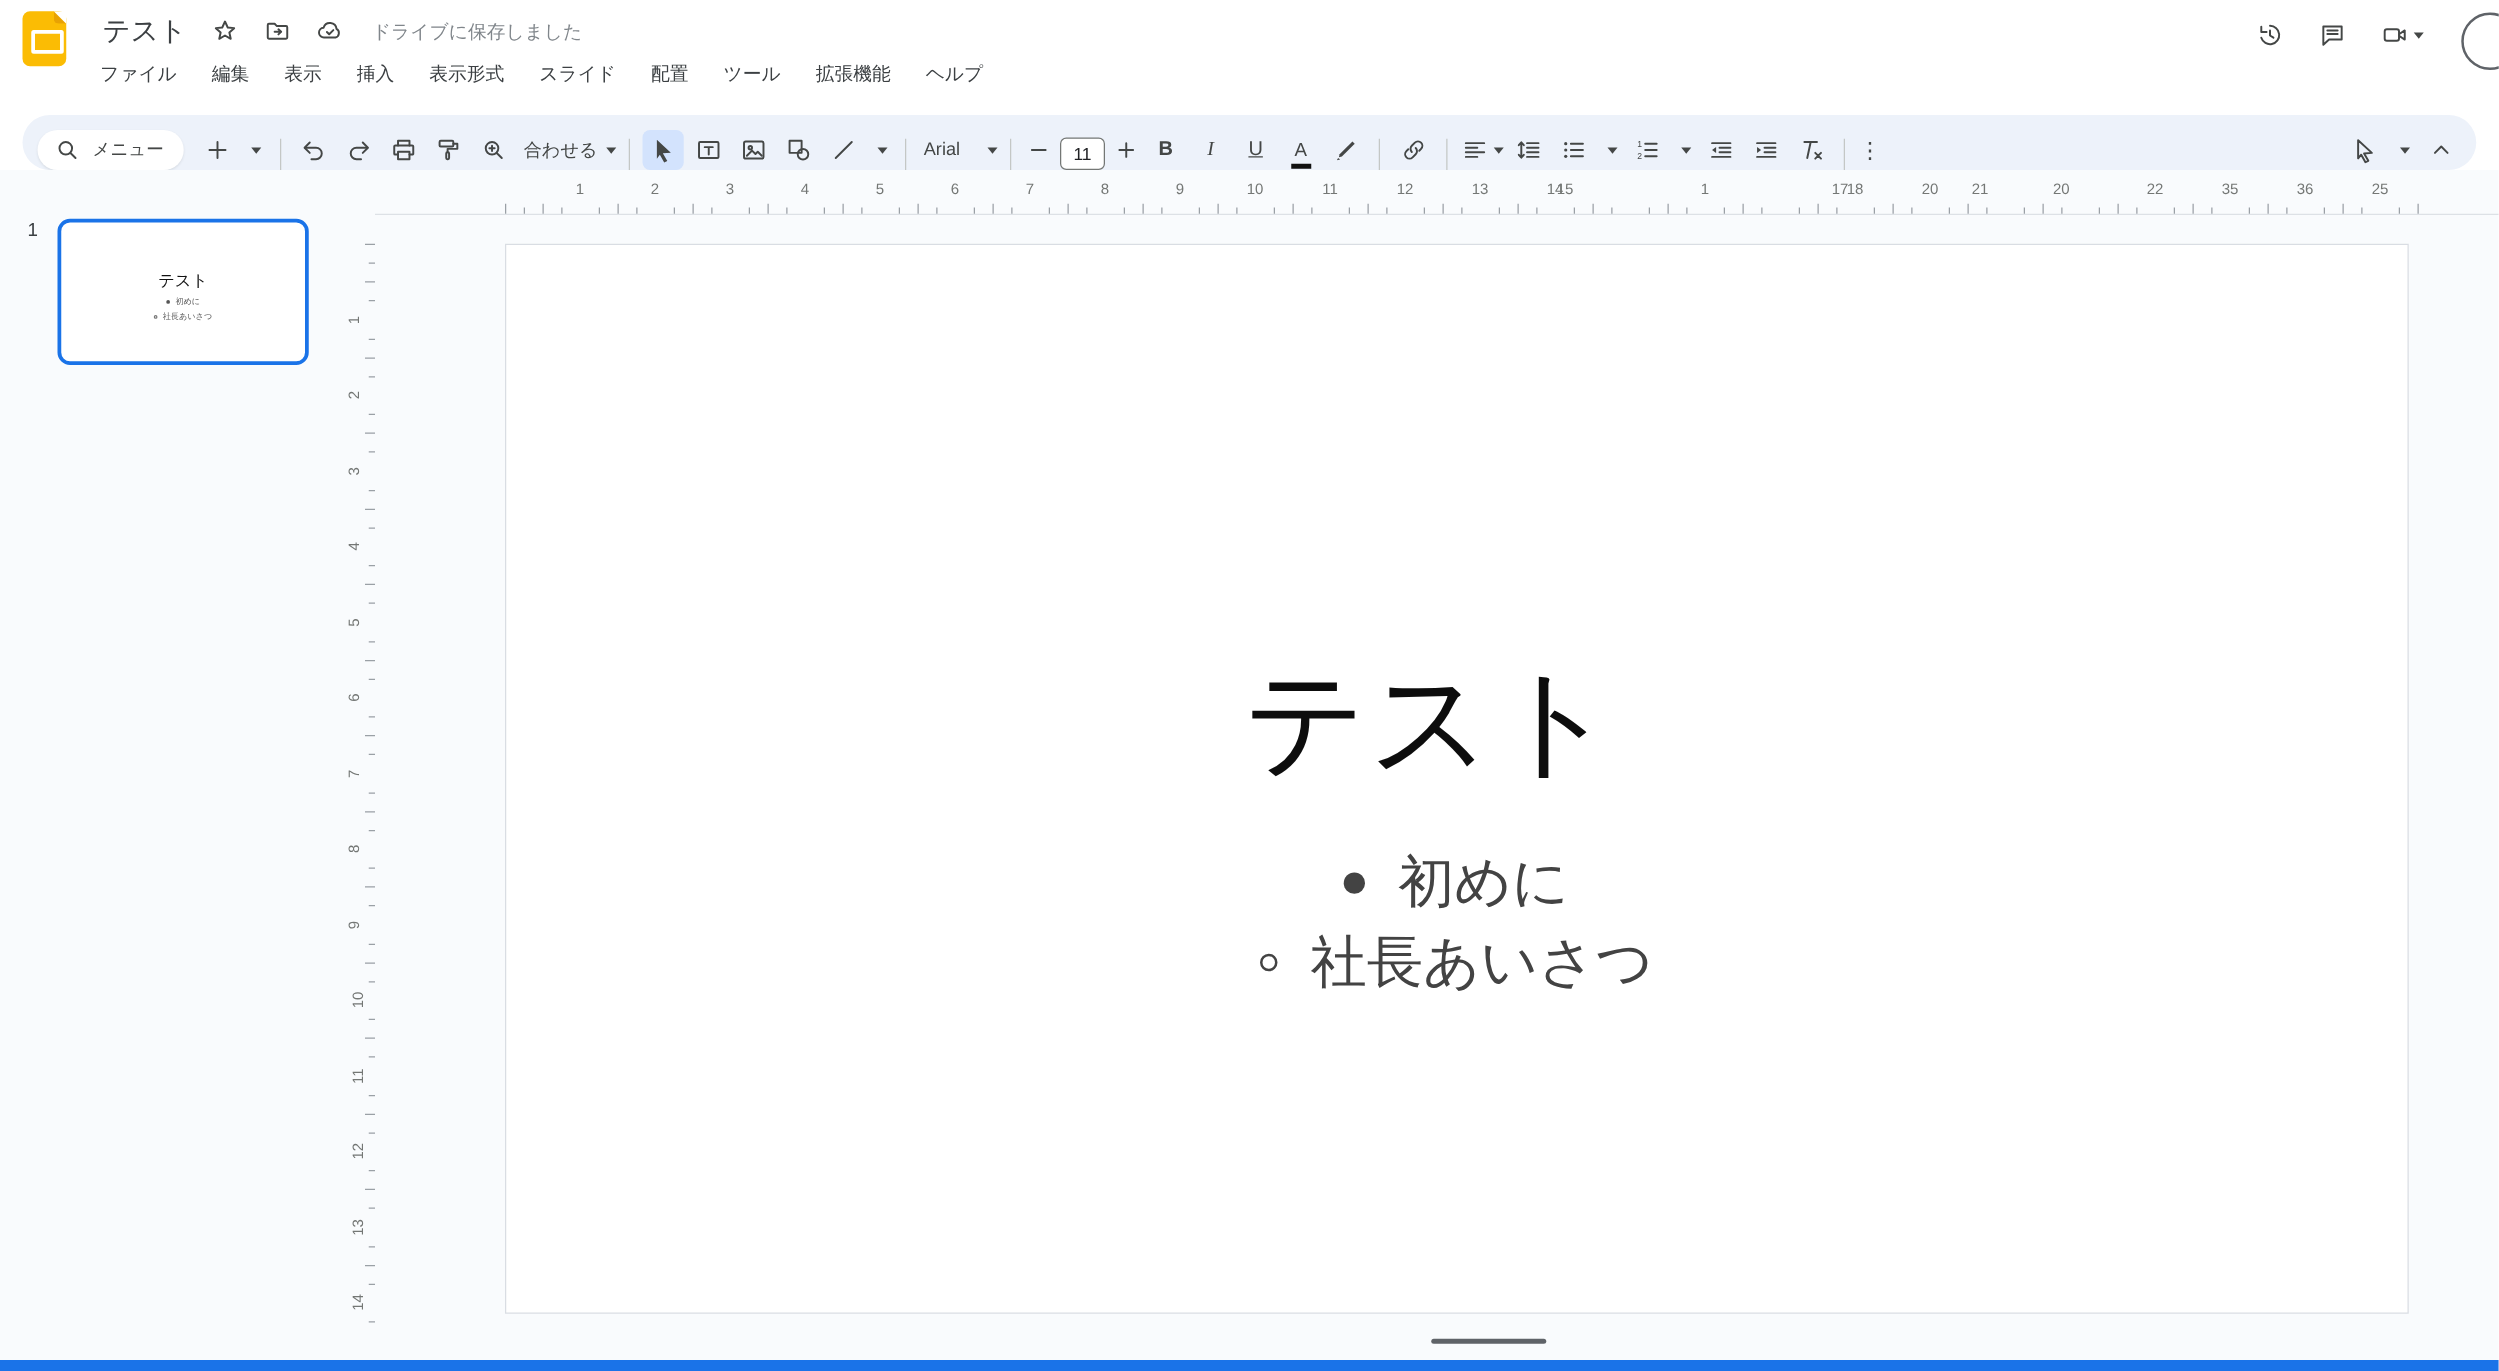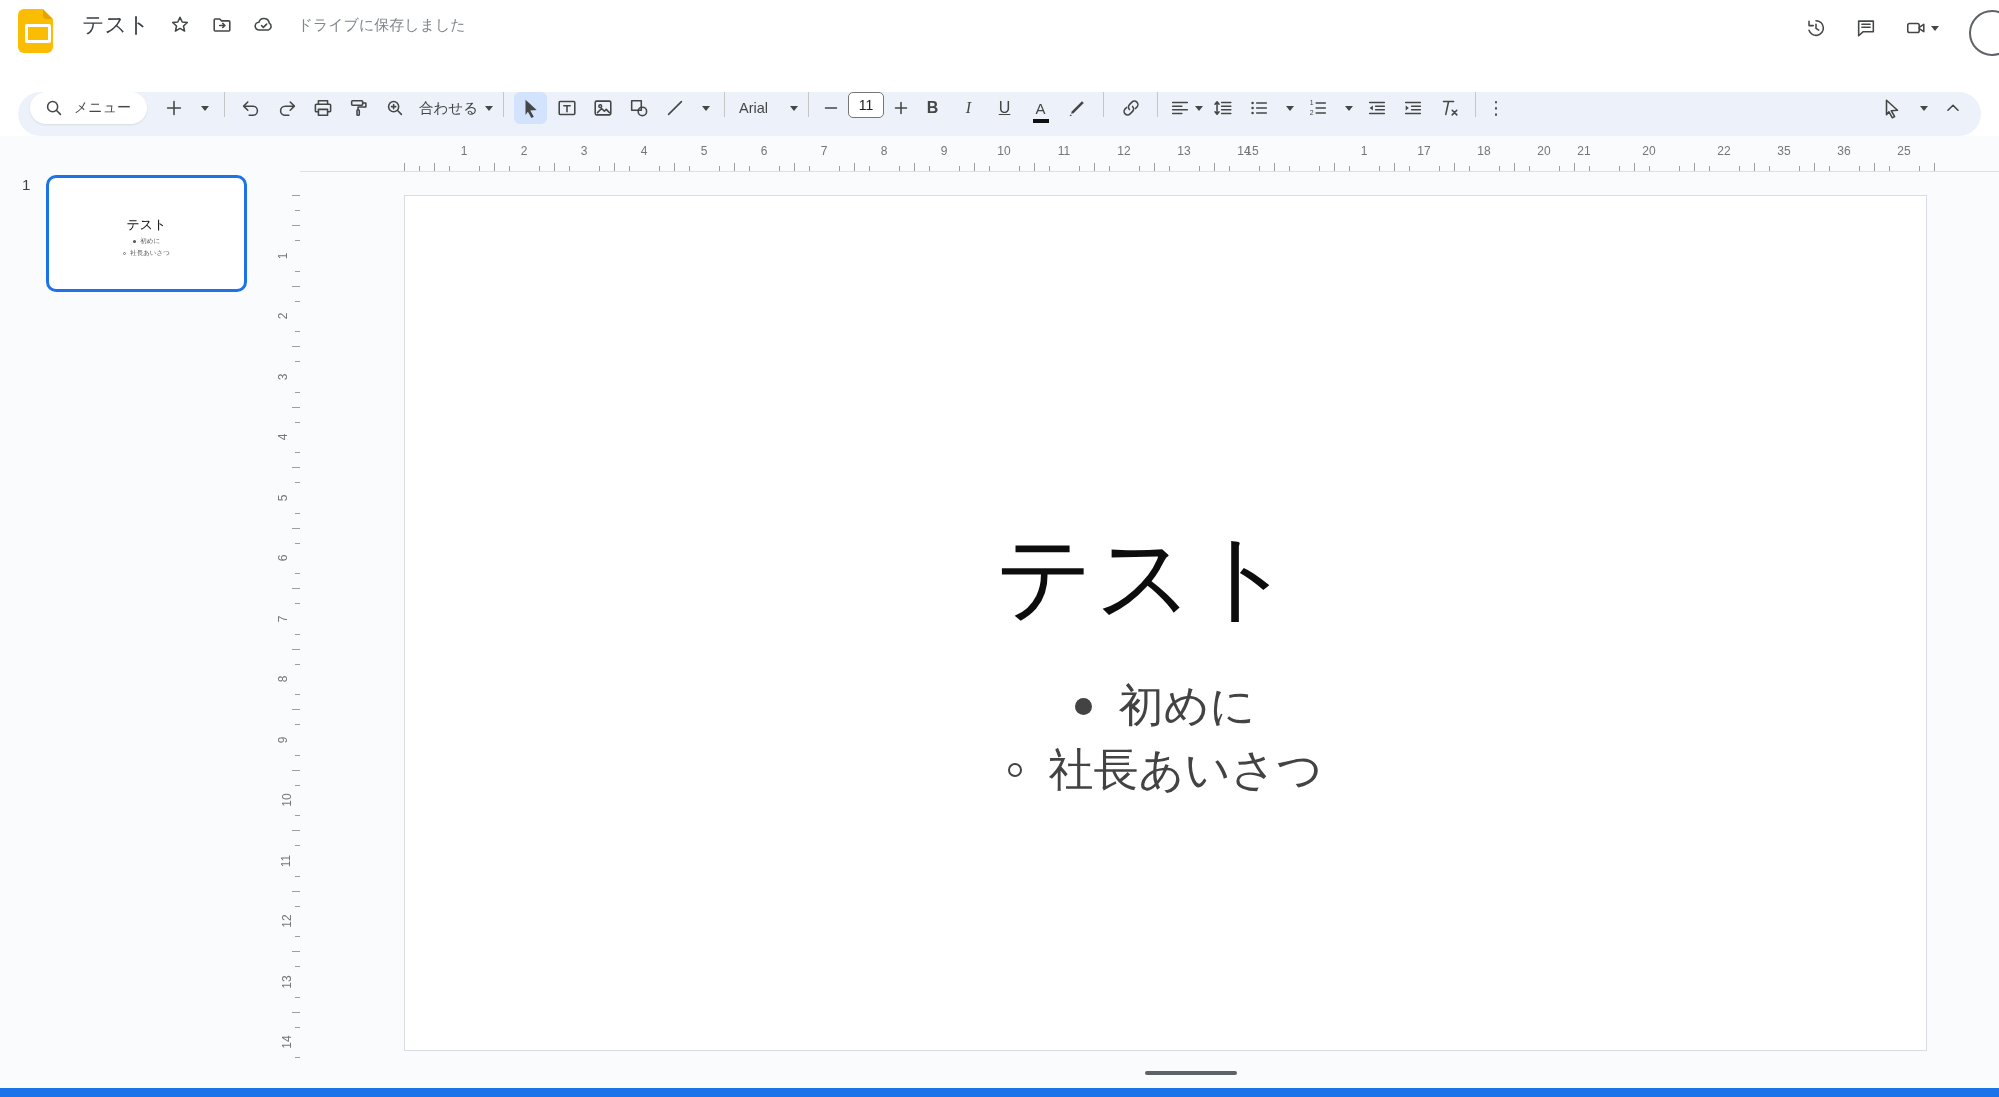--- a/index.html
+++ b/index.html
@@ -27,21 +27,21 @@
   
   .ic { display:inline-flex; width:24px; height:24px; align-items:center; justify-content:center; }
   .ic svg { width:22px; height:22px; stroke:#444746; fill:none; stroke-width:1.7;
             stroke-linecap:round; stroke-linejoin:round; }
   .ic svg .f { fill:#444746; stroke:none; }
   .caret { width:0; height:0; border-left:4.5px solid transparent; border-right:4.5px solid transparent;
            border-top:5.5px solid #444746; display:inline-block; margin-left:3px; }
 
   
   .toolbar { position:absolute; left:18px; right:18px; top:92px; height:44px; background:#edf2fa;
-             border-radius:22px; display:flex; align-items:flex-start; padding:0 12px; gap:3px; }
+             border-radius:22px; display:flex; align-items:flex-end; padding:0 12px; gap:3px; }
   .tbtn { display:inline-flex; align-items:center; justify-content:center; min-width:33px; height:32px;
           border-radius:6px; cursor:pointer; position:relative; }
   .tbtn.narrow { min-width:20px; }
   .tbtn.selected { background:#d3e3fd; }
   .tdiv { width:1px; height:25px; background:#c4c7c5; margin:0 7px; }
   .menu-pill { display:flex; align-items:center; gap:8px; background:#fff; border-radius:16px;
                height:32px; padding:0 16px 0 12px; font-size:14px; color:#444746; cursor:pointer;
                box-shadow:0 1px 2px rgba(60,64,67,.12); margin-right:8px; }
   .fit-label, .font-name { font-size:14.5px; color:#444746; padding:0 4px; }
   .font-name { min-width:52px; text-align:left; }
@@ -116,20 +116,33 @@
       </span>
       <span class="ic">
         <svg viewBox="0 0 24 24">
             <path d="M7 17.5a4.3 4.3 0 0 1-.6-8.6 5.8 5.8 0 0 1 11.3 1.1 4.1 4.1 0 0 1-.9 7.5H7z"></path>
             <path d="M9.3 12.6l2 2 3.6-3.6"></path>
           </svg>
       </span>
       <span class="saved-status">ドライブに保存しました</span>
     </div>
 
+    <nav class="menubar">
+
+    <span class="menu-item">ファイル</span>
+        <span class="menu-item">編集</span>
+        <span class="menu-item">表示</span>
+        <span class="menu-item">挿入</span>
+        <span class="menu-item">表示形式</span>
+        <span class="menu-item">スライド</span>
+        <span class="menu-item">配置</span>
+        <span class="menu-item">ツール</span>
+        <span class="menu-item">拡張機能</span>
+        <span class="menu-item">ヘルプ</span>
+      </nav>
 
     <div class="top-right">
       <span class="ic">
         <svg viewBox="0 0 24 24">
             <path d="M12 4a8 8 0 1 1-7.6 10.4"></path>
             <path d="M4.4 4.8v4.6H9"></path>
             <path d="M12 8v4.4l3 1.9"></path>
           </svg>
       </span>
       <span class="ic">
@@ -489,21 +502,21 @@
         <i class="htick h8" style="left: 974px;"></i>
         <i class="htick h5" style="left: 989px;"></i>
         <span class="hnum" style="left: 952px;">15</span>
         <i class="htick h5" style="left: 1019px;"></i>
         <i class="htick h8" style="left: 1034px;"></i>
         <i class="htick h5" style="left: 1049px;"></i>
         <span class="hnum" style="left: 1064px;">1</span>
         <i class="htick h5" style="left: 1079px;"></i>
         <i class="htick h8" style="left: 1094px;"></i>
         <i class="htick h5" style="left: 1109px;"></i>
-        <span class="hnum" style="left: 1124px;">17</span>
+        <span class="hnum" style="left: 1172px;">17</span>
         <i class="htick h5" style="left: 1139px;"></i>
         <i class="htick h8" style="left: 1154px;"></i>
         <i class="htick h5" style="left: 1169px;"></i>
         <span class="hnum" style="left: 1184px;">18</span>
         <i class="htick h5" style="left: 1199px;"></i>
         <i class="htick h8" style="left: 1214px;"></i>
         <i class="htick h5" style="left: 1229px;"></i>
         <span class="hnum" style="left: 1244px;">20</span>
         <i class="htick h5" style="left: 1259px;"></i>
         <i class="htick h8" style="left: 1274px;"></i>

